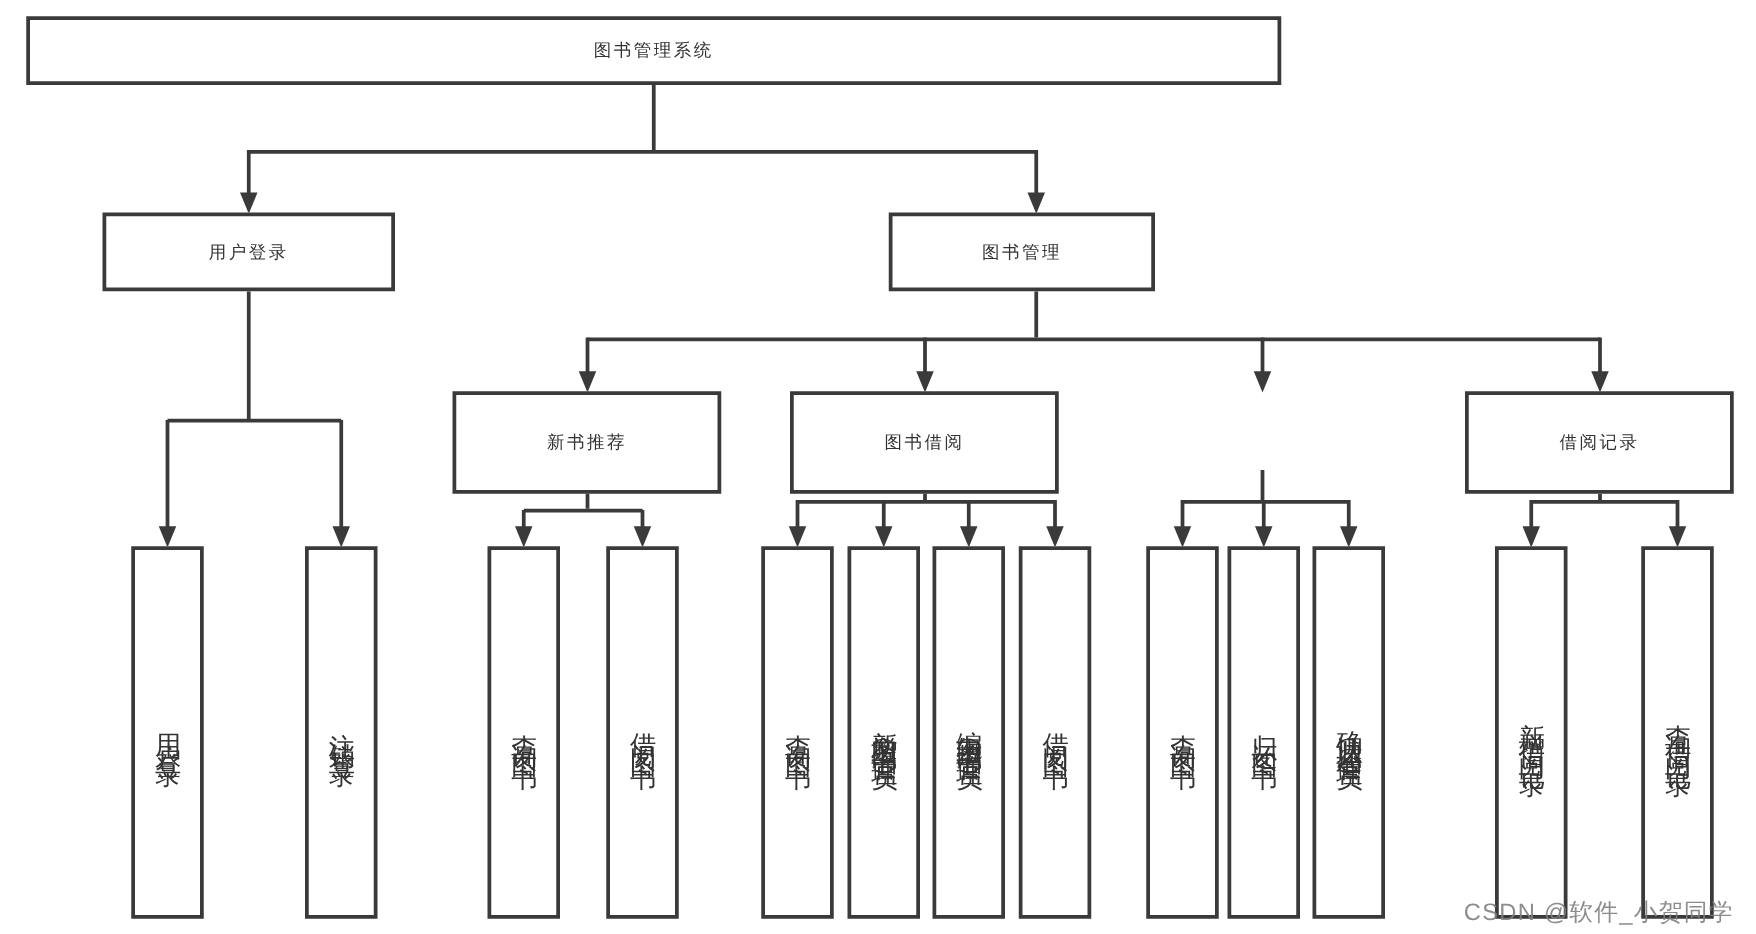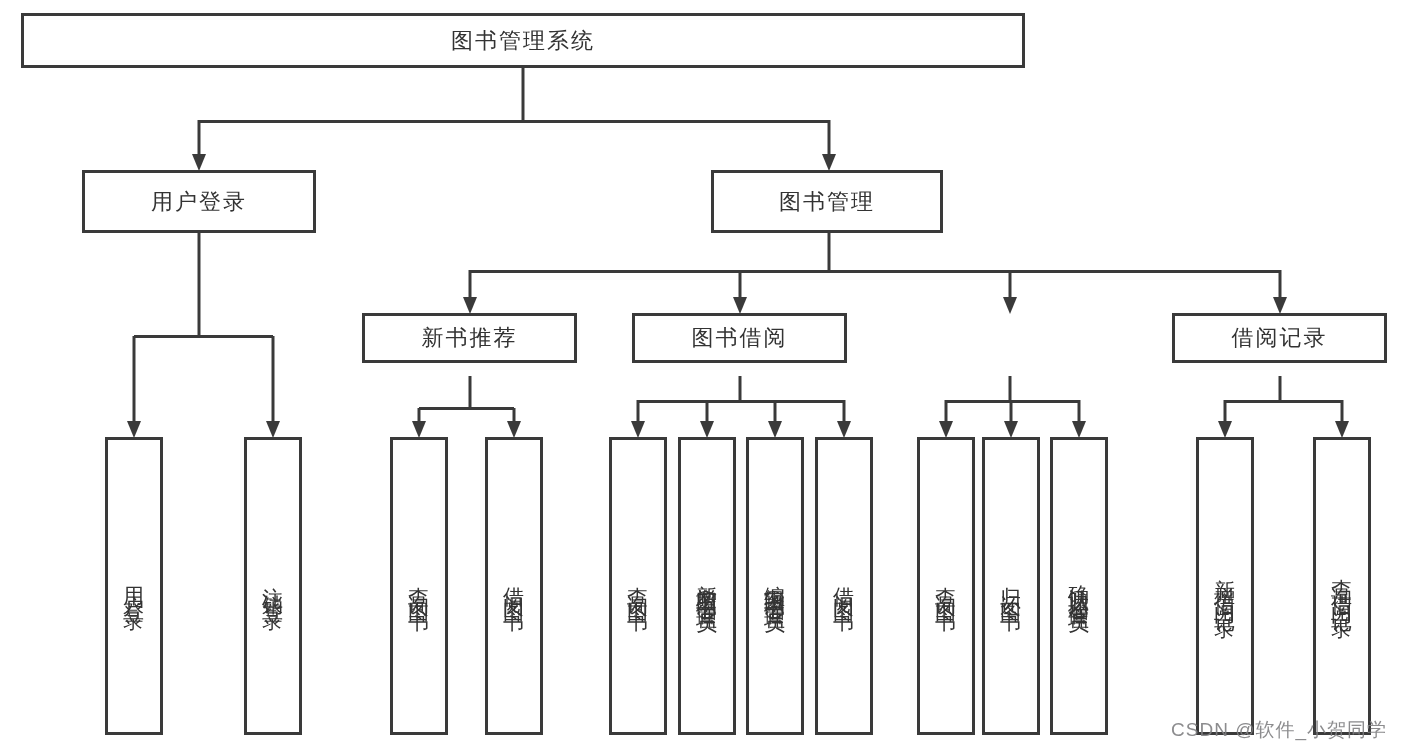--- a/index.html
+++ b/index.html
@@ -26,30 +26,30 @@
     position: absolute;
     box-sizing: border-box;
     border: 3px solid #3a3a3a;
     background: #ffffff;
     display: flex;
     align-items: center;
     justify-content: center;
     color: #333333;
   }
   .hnode {
-    font-size: 22px;
+    font-size: 14px;
     letter-spacing: 2px;
     white-space: nowrap;
   }
   .root-node {
     left: 21px; top: 13px; width: 1004px; height: 55px;
   }
   .l2a { left: 82px;  top: 170px; width: 234px; height: 63px; }
-  .l2b { left: 711px; top: 170px; width: 232px; height: 63px; }
-  .l3  { top: 313px; width: 215px; height: 50px; }
+  .l2b { left: 711px; top: 170px; width: 213px; height: 63px; }
+  .l3  { top: 313px; width: 215px; height: 82px; }
   .vbox {
     top: 437px;
     width: 58px;
     height: 298px;
     font-size: 21px;
     writing-mode: vertical-rl;
     text-orientation: mixed;
     letter-spacing: 8px;
     line-height: 1;
   }

